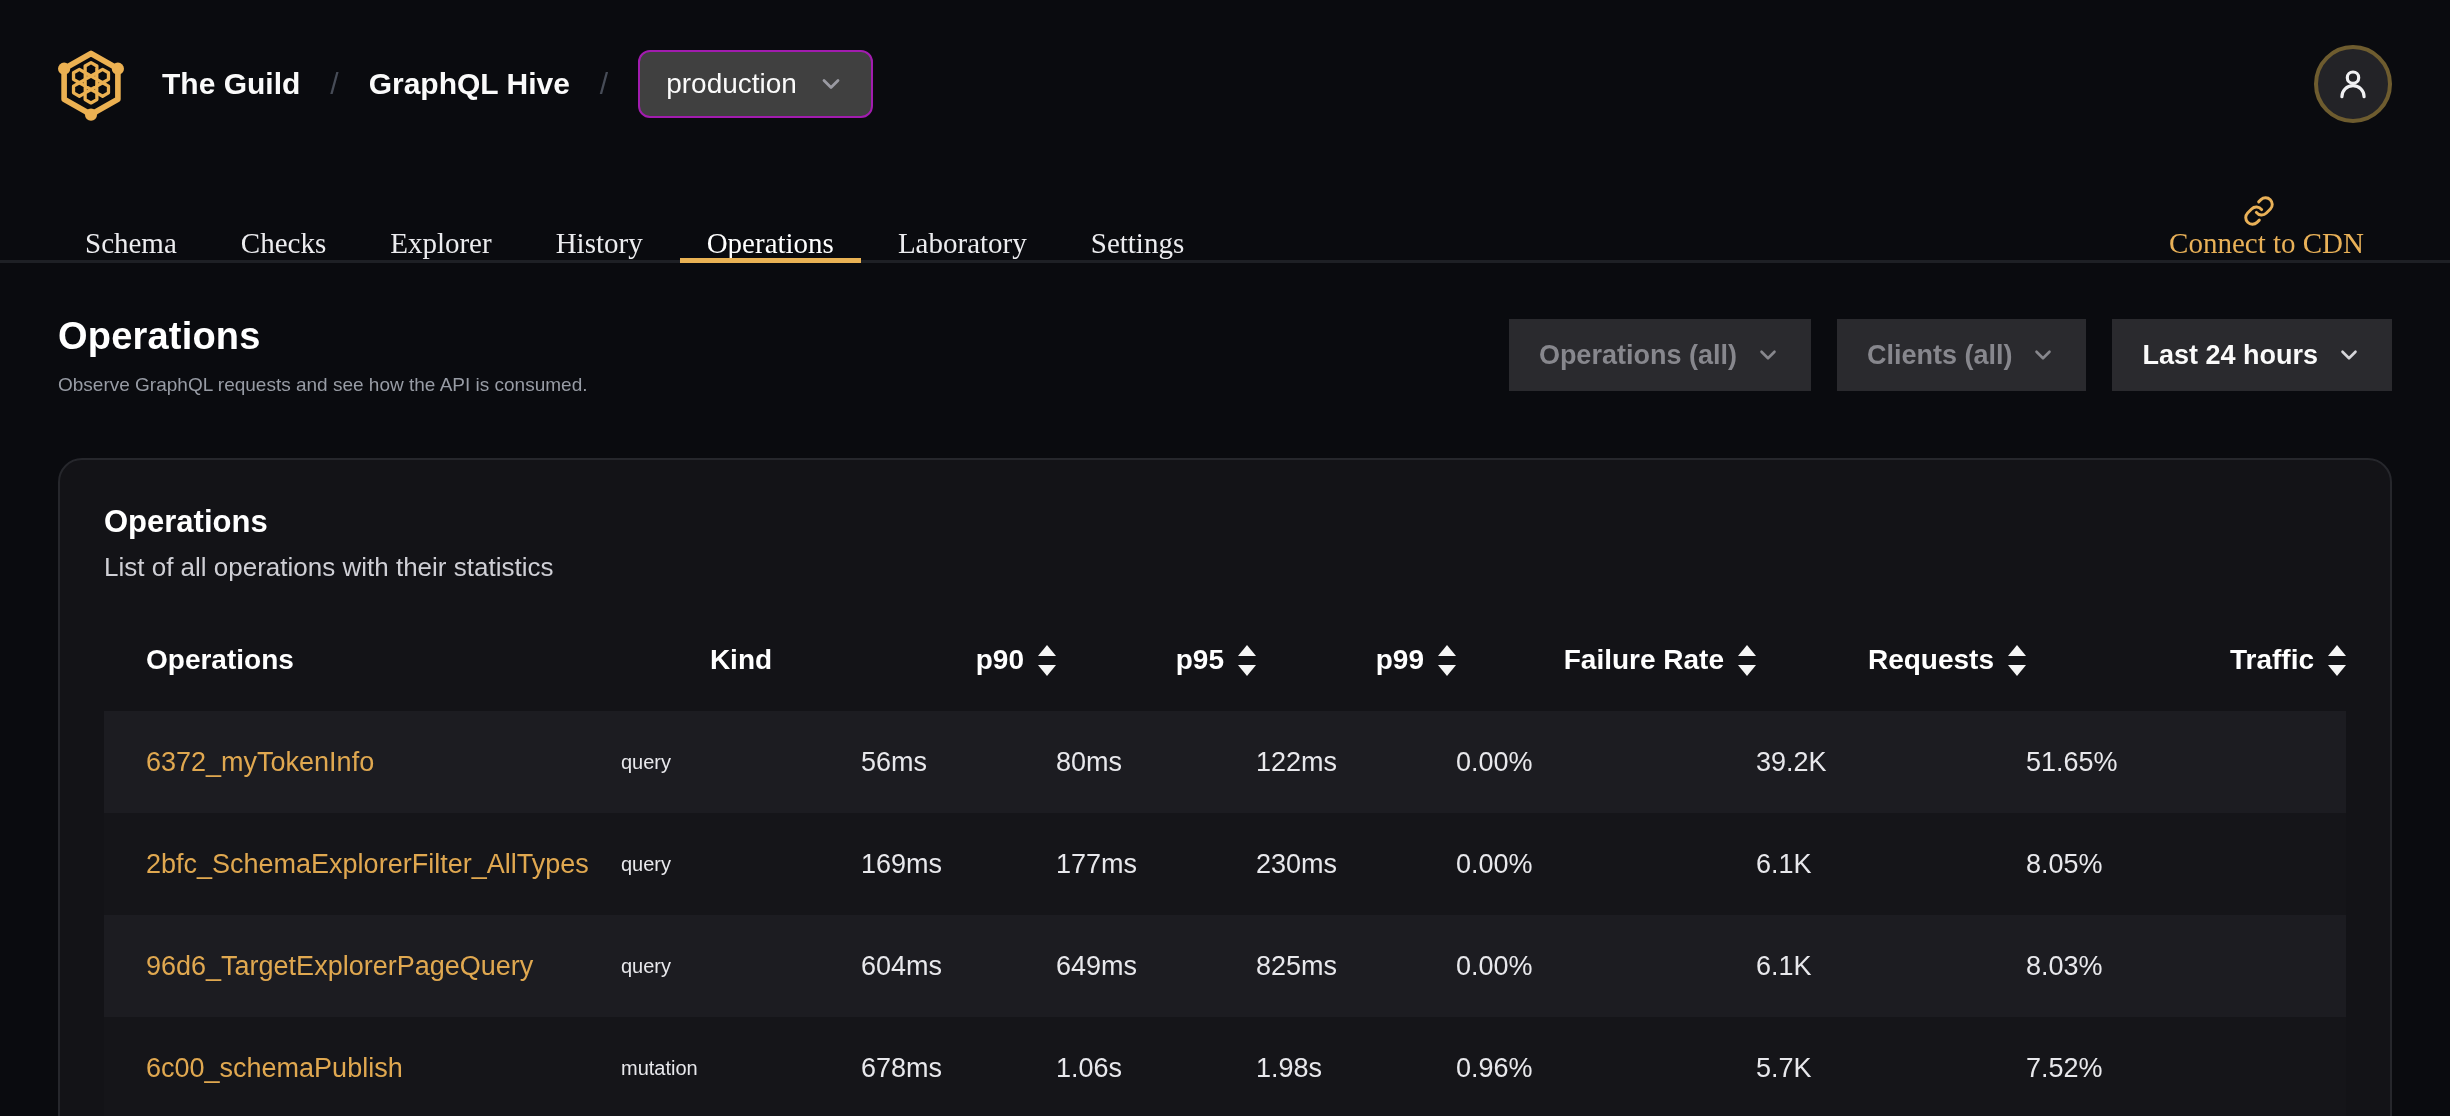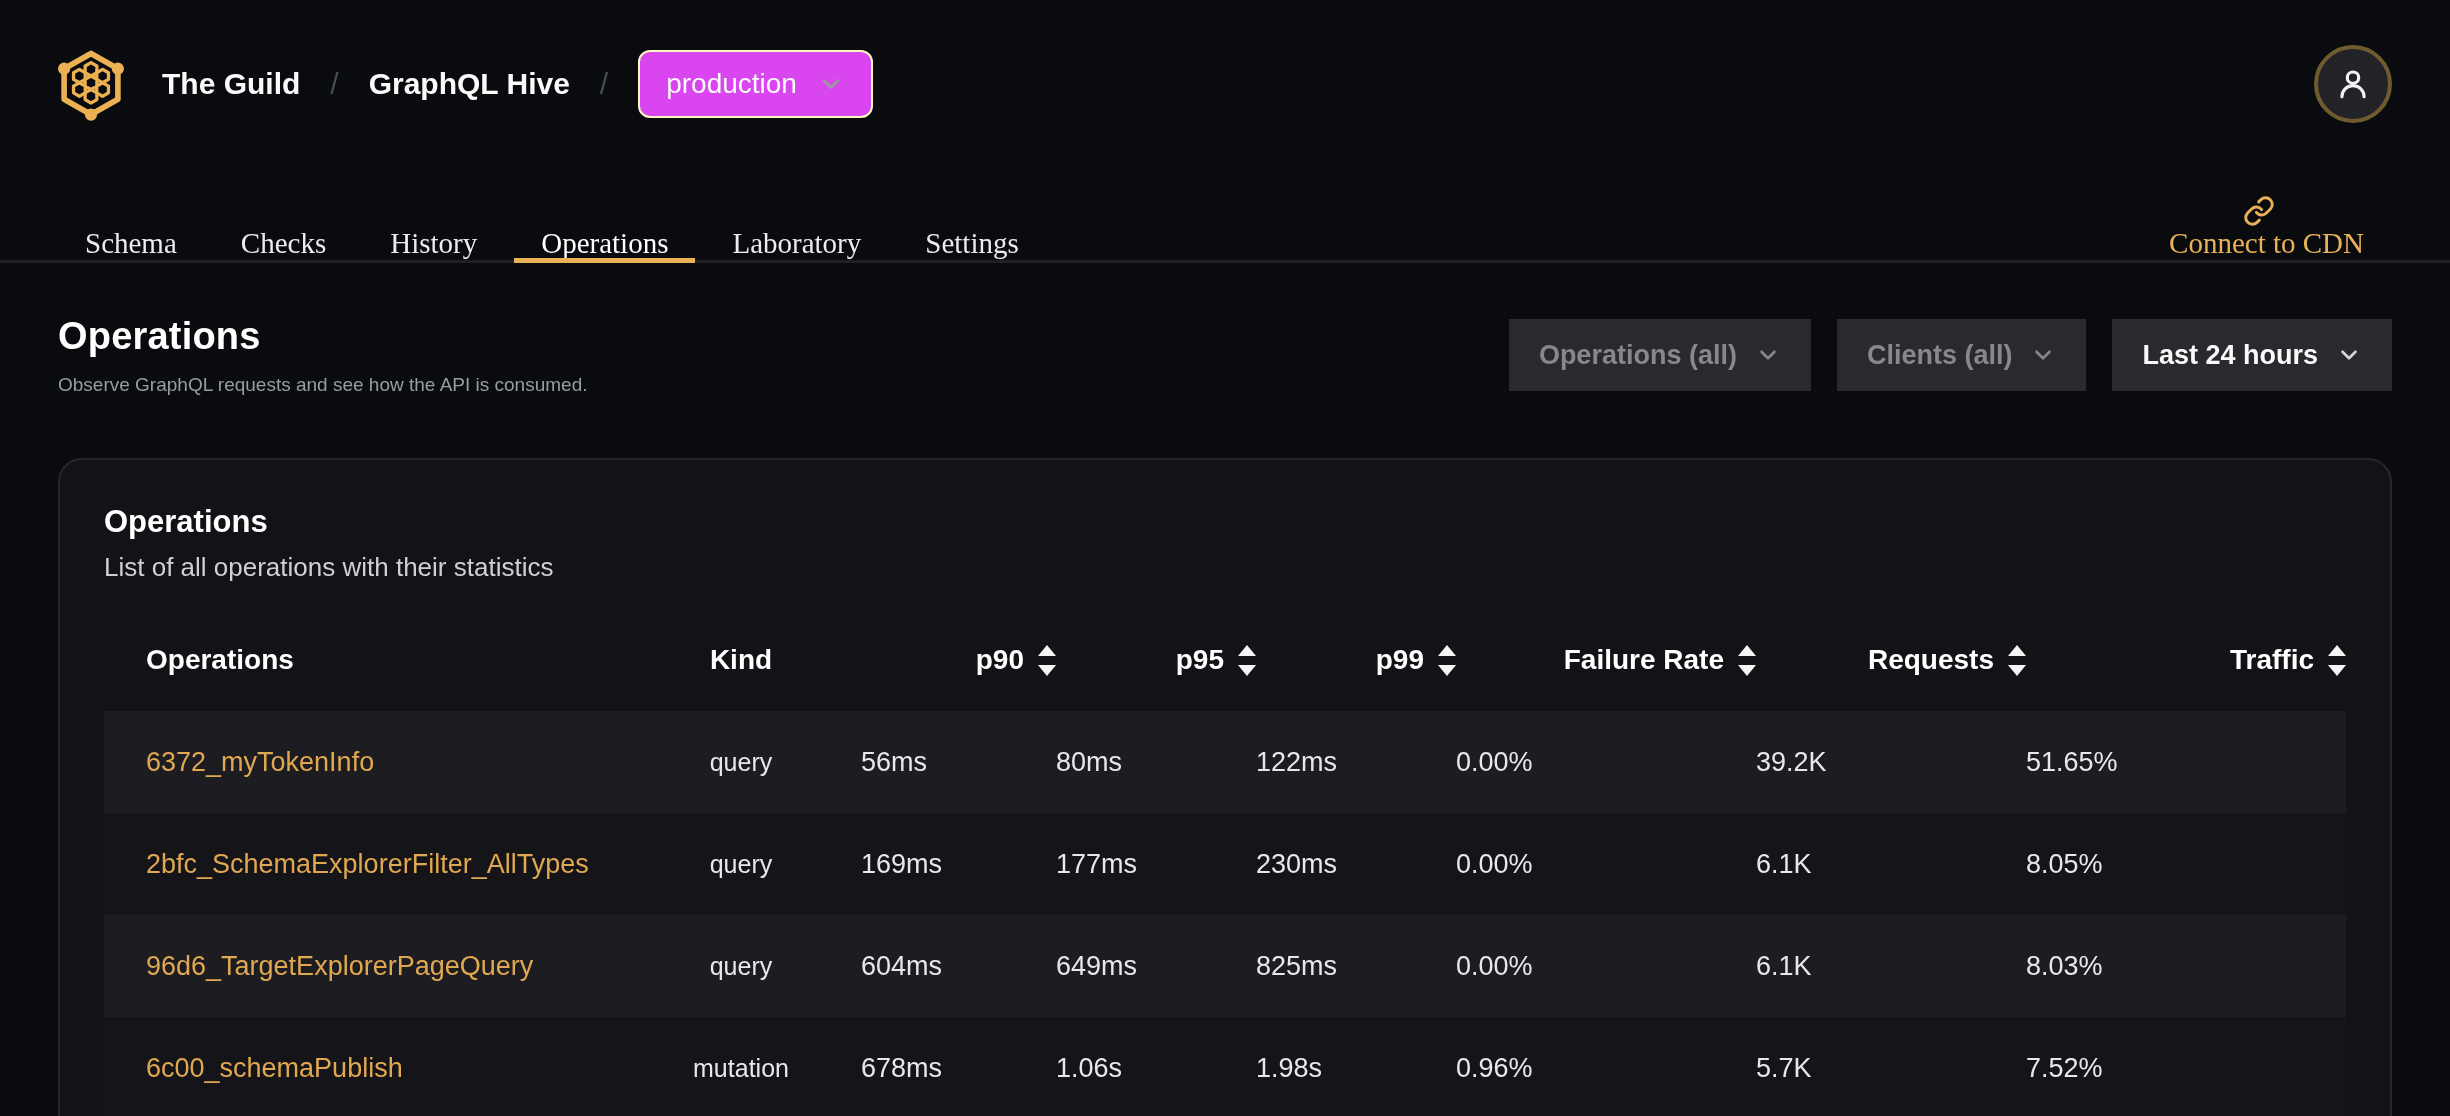--- a/index.html
+++ b/index.html
@@ -16,22 +16,22 @@
     display: flex;
     align-items: center;
     padding: 0 58px;
   }
   .brand-left { display: flex; align-items: center; justify-content: space-between; }
   .logo { width: 66px; height: 74px; margin-right: 38px; flex: none; }
   .crumb { font-size: 30px; font-weight: 600; color: #fafafa; text-decoration: none; cursor: pointer; }
   .crumb-sep { color: #474c57; font-size: 30px; margin: 0 30px; font-weight: 400; }
   .env-select {
     display: flex; align-items: center;
-    background: #d946ef;
-    border: 2px solid #fef9c3;
+    background: #404040;
+    border: 2px solid #a21caf;
     border-radius: 12px;
     padding: 16px 26px;
     font-size: 28px; font-weight: 500; color: #fafafa;
     cursor: pointer;
   }
   .env-select .chev { width: 28px; height: 28px; margin-left: 20px; color: #9a9aa2; }
   .spacer { flex: 1; }
   .avatar-btn {
     width: 78px; height: 78px; border-radius: 50%;
     background: #232327;
@@ -132,21 +132,21 @@
 
   .t-row { height: 102px; font-size: 27px; color: #e8e8ec; }
   .t-row:nth-child(odd) { background: #1c1c21; }
   .t-row:nth-child(even) { background: #151519; }
   .td { padding-right: 36px; }
   .td.name {
     text-align: left; padding: 0 0 0 42px;
     color: #e0a850; cursor: pointer;
     overflow: hidden; white-space: nowrap; text-overflow: ellipsis;
   }
-  .td.kind { text-align: center; padding-right: 0; font-size: 25px; }
+  .td.kind { padding-right: 0; font-size: 20px; }
 </style>
 </head>
 <body>
 
 <header class="app-header">
   <div class="brand-left">
     <svg class="logo" viewBox="0 0 54 60" fill="none">
       <path d="M27 5 L49 17.5 L49 42.5 L27 55 L5 42.5 L5 17.5 Z" stroke="#ecb152" stroke-width="4.6" stroke-linejoin="round"></path>
       <g stroke="#ecb152" stroke-width="2.7" stroke-linejoin="round">
         <path d="M27 23.5 L31.8 26.25 L31.8 31.75 L27 34.5 L22.2 31.75 L22.2 26.25 Z"></path>
@@ -177,20 +177,21 @@
     <svg viewBox="0 0 24 24" fill="none" stroke="currentColor" stroke-width="2" stroke-linecap="round" stroke-linejoin="round">
       <circle cx="12" cy="8" r="3.6"></circle>
       <path d="M5 20c0-3.9 3.1-7 7-7s7 3.1 7 7"></path>
     </svg>
   </button>
 </header>
 
 <nav class="nav-bar">
   <div class="tab">Schema</div>
   <div class="tab">Checks</div>
+  <div class="tab">Explorer</div>
   <div class="tab">History</div>
   <div class="tab active">Operations</div>
   <div class="tab">Laboratory</div>
   <div class="tab">Settings</div>
   <a class="cdn-link">
     <svg viewBox="0 0 24 24" fill="none" stroke="currentColor" stroke-width="2.2" stroke-linecap="round" stroke-linejoin="round">
       <path d="M10 13a5 5 0 0 0 7.54.54l3-3a5 5 0 0 0-7.07-7.07l-1.72 1.71"></path>
       <path d="M14 11a5 5 0 0 0-7.54-.54l-3 3a5 5 0 0 0 7.07 7.07l1.71-1.71"></path>
     </svg>
     <span>Connect to CDN</span>

